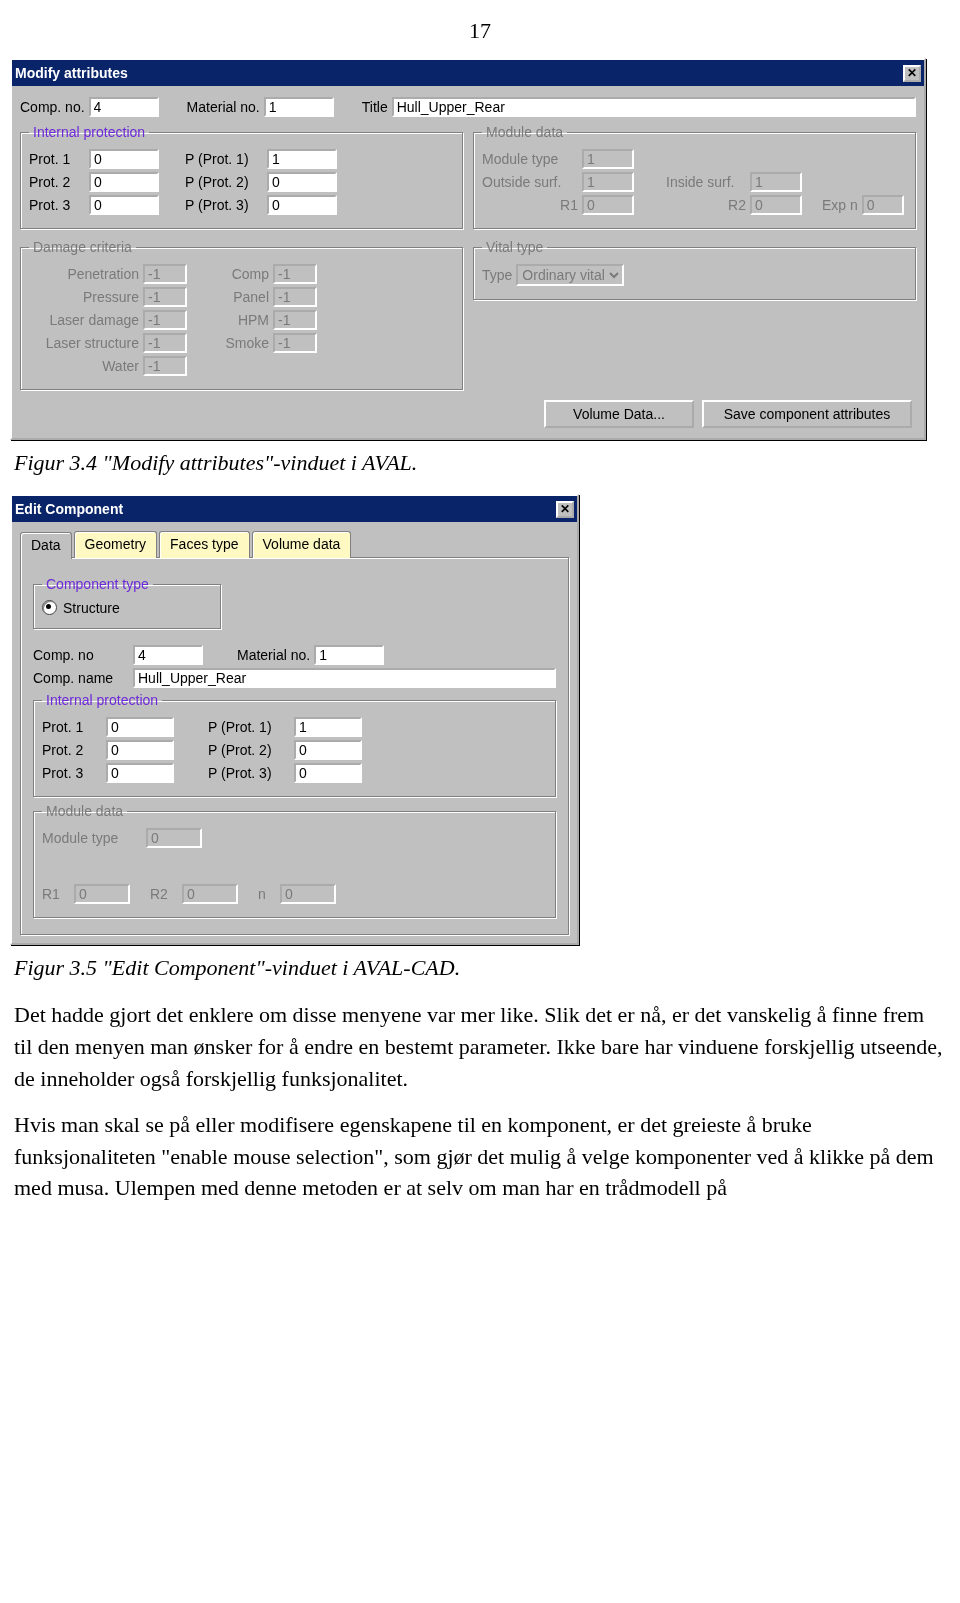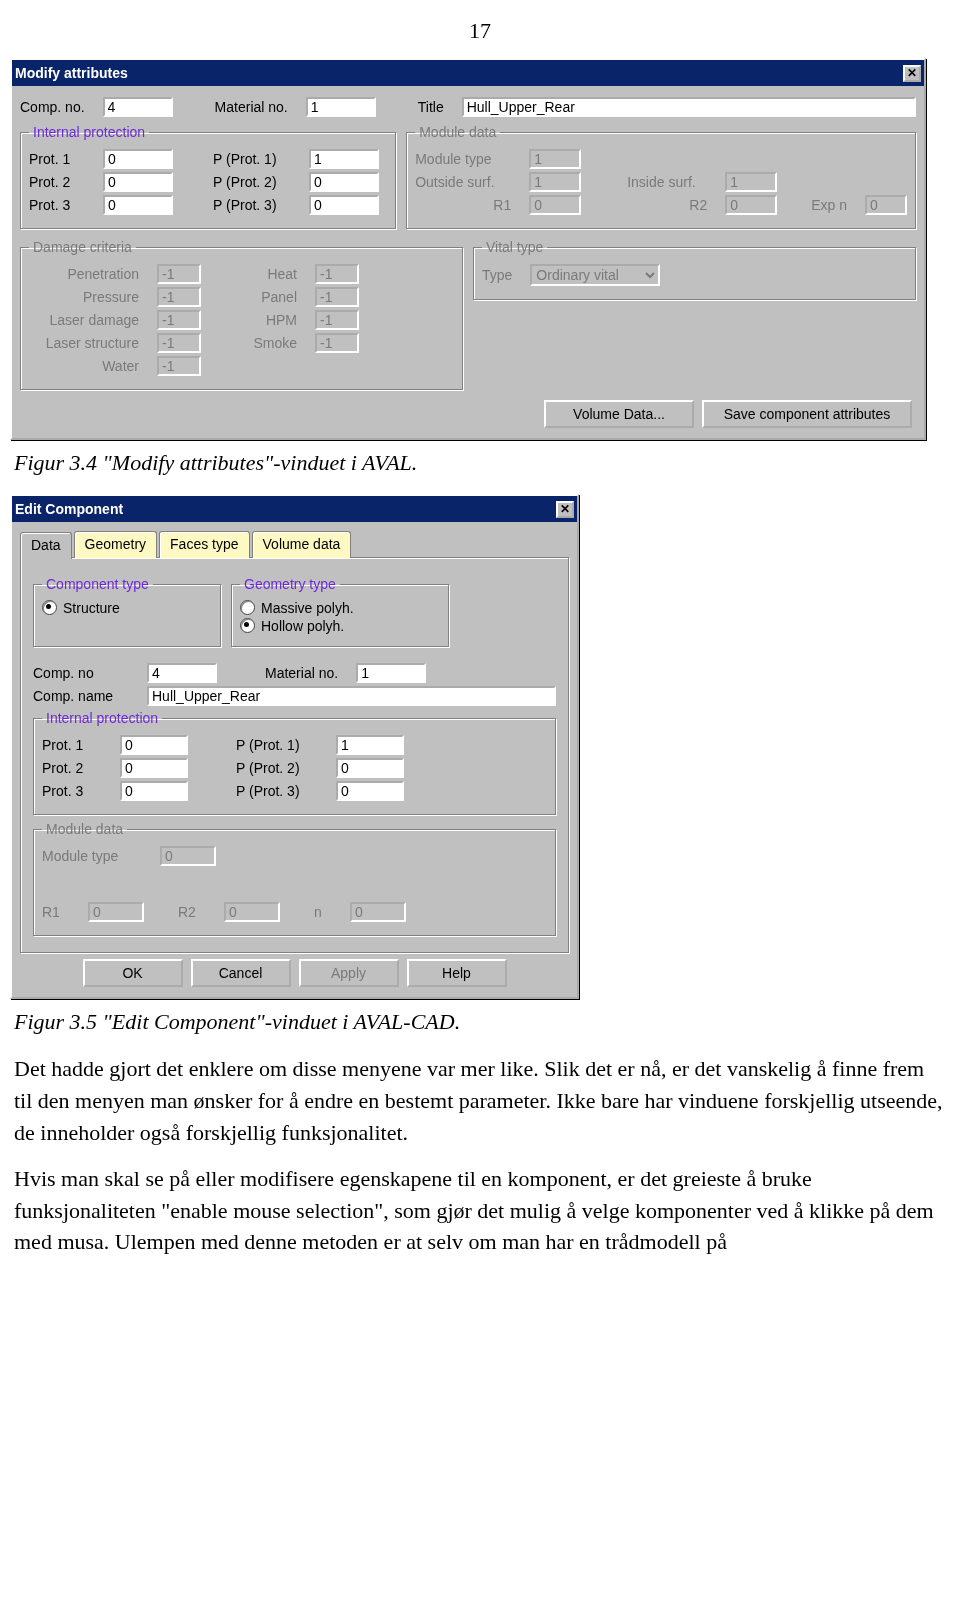--- a/index.html
+++ b/index.html
@@ -71,21 +71,21 @@
   fieldset.grp.disabled label,
   fieldset.grp.disabled .lbl,
   .disabled-text {
     color: #7a7a7a;
   }
 
   .row {
     display: flex;
     align-items: center;
     margin: 3px 0;
-    gap: 18px;
+    gap: 4px;
   }
   .lbl {
     font-size: 14px;
     white-space: nowrap;
   }
   input.txt {
     font-family: "MS Sans Serif", Tahoma, Arial, sans-serif;
     font-size: 14px;
     border: 2px inset #fff;
     background: #fff;
@@ -271,21 +271,21 @@
           </div>
         </fieldset>
       </div>
 
       <div class="cols2">
         <fieldset class="grp disabled">
           <legend>Damage criteria</legend>
           <div class="row">
             <span class="lbl" style="width:110px;text-align:right">Penetration</span>
             <input class="txt dis" style="width: 44px;" value="-1">
-            <span class="lbl" style="margin-left:22px;width:56px;text-align:right">Heat</span>
+            <span class="lbl" style="margin-left:22px;width:56px;text-align:right">Comp</span>
             <input class="txt dis" style="width: 44px;" value="-1">
           </div>
           <div class="row">
             <span class="lbl" style="width:110px;text-align:right">Pressure</span>
             <input class="txt dis" style="width: 44px;" value="-1">
             <span class="lbl" style="margin-left:22px;width:56px;text-align:right">Panel</span>
             <input class="txt dis" style="width: 44px;" value="-1">
           </div>
           <div class="row">
             <span class="lbl" style="width:110px;text-align:right">Laser damage</span>
@@ -302,21 +302,21 @@
           <div class="row">
             <span class="lbl" style="width:110px;text-align:right">Water</span>
             <input class="txt dis" style="width: 44px;" value="-1">
           </div>
         </fieldset>
 
         <fieldset class="grp disabled" style="align-self:flex-start;">
           <legend>Vital type</legend>
           <div class="row">
             <span class="lbl">Type</span>
-            <select class="dd" style="width:130px">
+            <select class="dd" style="width:108px">
               <option>Ordinary vital</option>
             </select>
           </div>
         </fieldset>
       </div>
 
       <div class="right-align">
         <button class="btn" style="width:150px">Volume Data...</button>
         <button class="btn" style="width:210px">Save component attributes</button>
       </div>
@@ -341,31 +341,20 @@
       </div>
 
       <div class="tabpage">
 
         <div style="display:flex;gap:10px;">
           <fieldset class="grp" style="flex:0 0 170px">
             <legend>Component type</legend>
             <div class="radio">
               <span class="dot sel"></span>
               <span>Structure</span>
-            </div>
-          </fieldset>
-          <fieldset class="grp" style="flex:0 0 200px">
-            <legend>Geometry type</legend>
-            <div class="radio">
-              <span class="dot"></span>
-              <span>Massive polyh.</span>
-            </div>
-            <div class="radio">
-              <span class="dot sel"></span>
-              <span>Hollow polyh.</span>
             </div>
           </fieldset>
         </div>
 
         <div class="row" style="margin-top:10px">
           <span class="lbl" style="width:96px">Comp. no</span>
           <input class="txt" style="width: 70px;" value="4">
           <span class="lbl" style="margin-left:30px">Material no.</span>
           <input class="txt" style="width: 70px;" value="1">
         </div>
@@ -408,26 +397,20 @@
             <input class="txt dis" style="width: 56px;" value="0">
             <span class="lbl" style="margin-left:16px;width:28px">R2</span>
             <input class="txt dis" style="width: 56px;" value="0">
             <span class="lbl" style="margin-left:16px;width:18px">n</span>
             <input class="txt dis" style="width: 56px;" value="0">
           </div>
         </fieldset>
 
       </div>
 
-      <div class="btn-row-center">
-        <button class="btn" style="width:100px">OK</button>
-        <button class="btn" style="width:100px">Cancel</button>
-        <button class="btn dis" style="width:100px">Apply</button>
-        <button class="btn" style="width:100px">Help</button>
-      </div>
 
     </div>
   </div>
 
   <div class="fig-caption">Figur 3.5 "Edit Component"-vinduet i AVAL-CAD.</div>
 
   <div class="body-text">Det hadde gjort det enklere om disse menyene var mer like. Slik det er nå, er det vanskelig å finne frem til den menyen man ønsker for å endre en bestemt parameter. Ikke bare har vinduene forskjellig utseende, de inneholder også forskjellig funksjonalitet.</div>
   <div class="body-text">Hvis man skal se på eller modifisere egenskapene til en komponent, er det greieste å bruke funksjonaliteten "enable mouse selection", som gjør det mulig å velge komponenter ved å klikke på dem med musa. Ulempen med denne metoden er at selv om man har en trådmodell på</div>
 
 </div>

